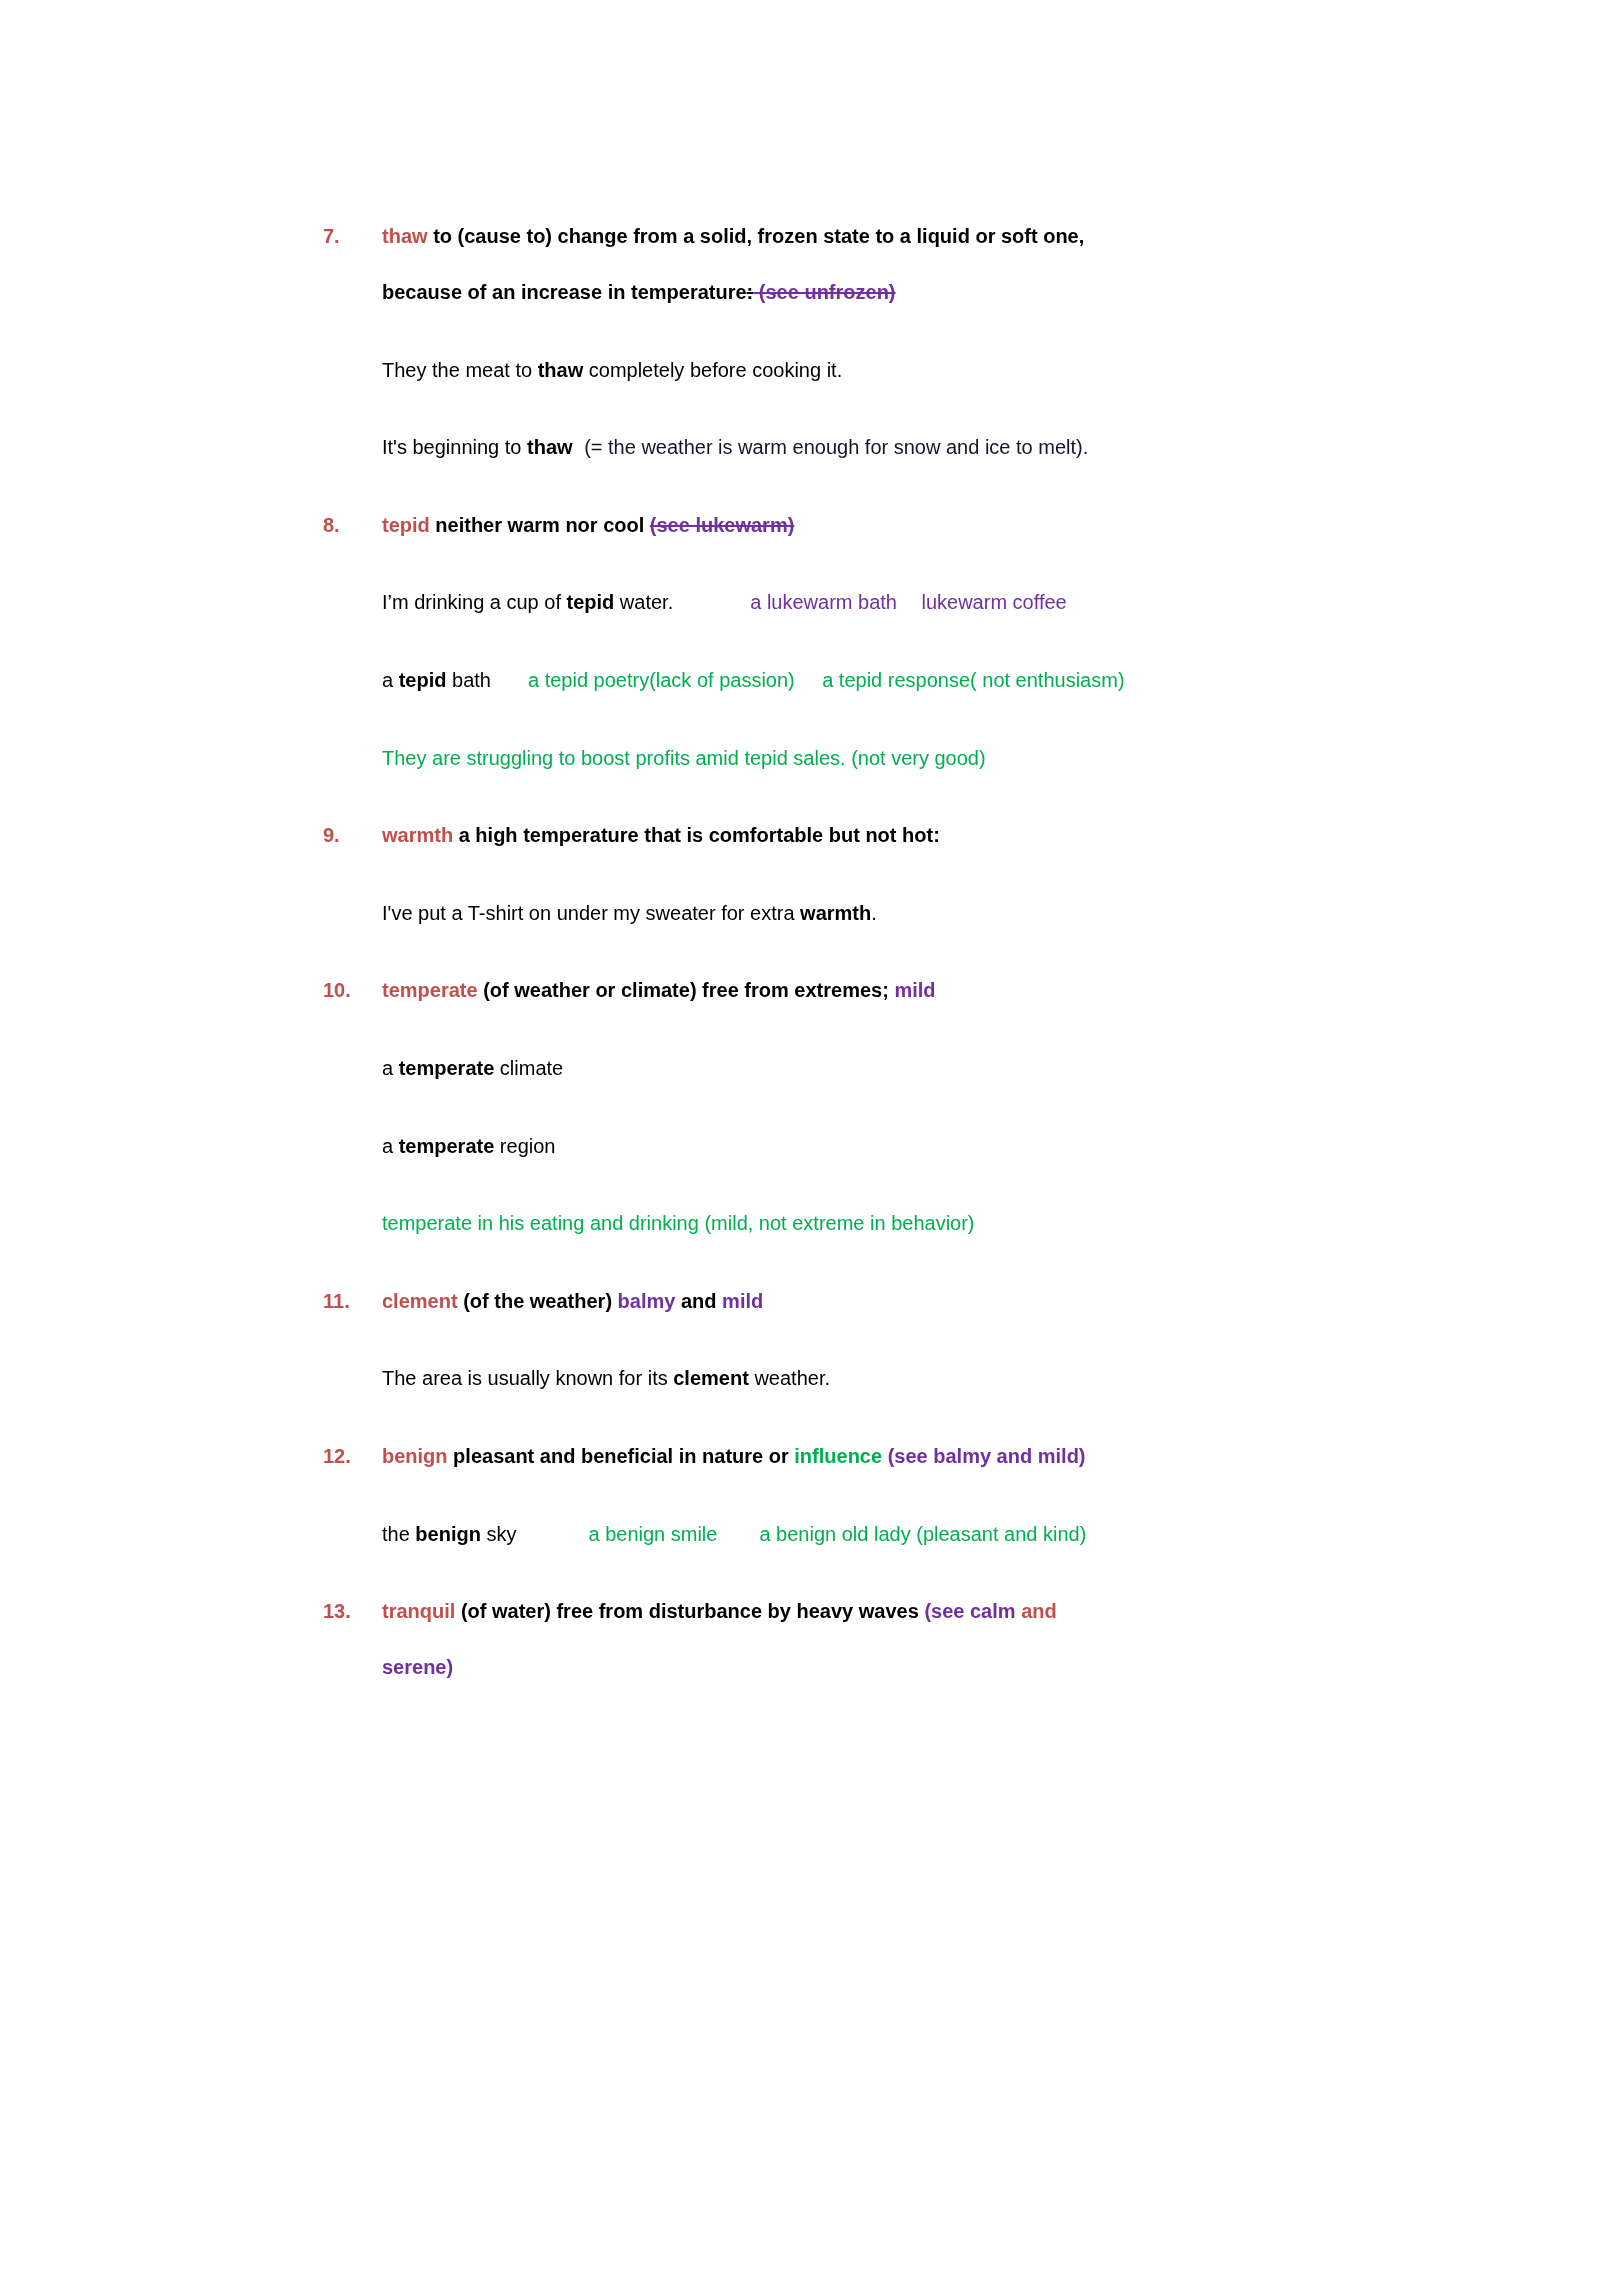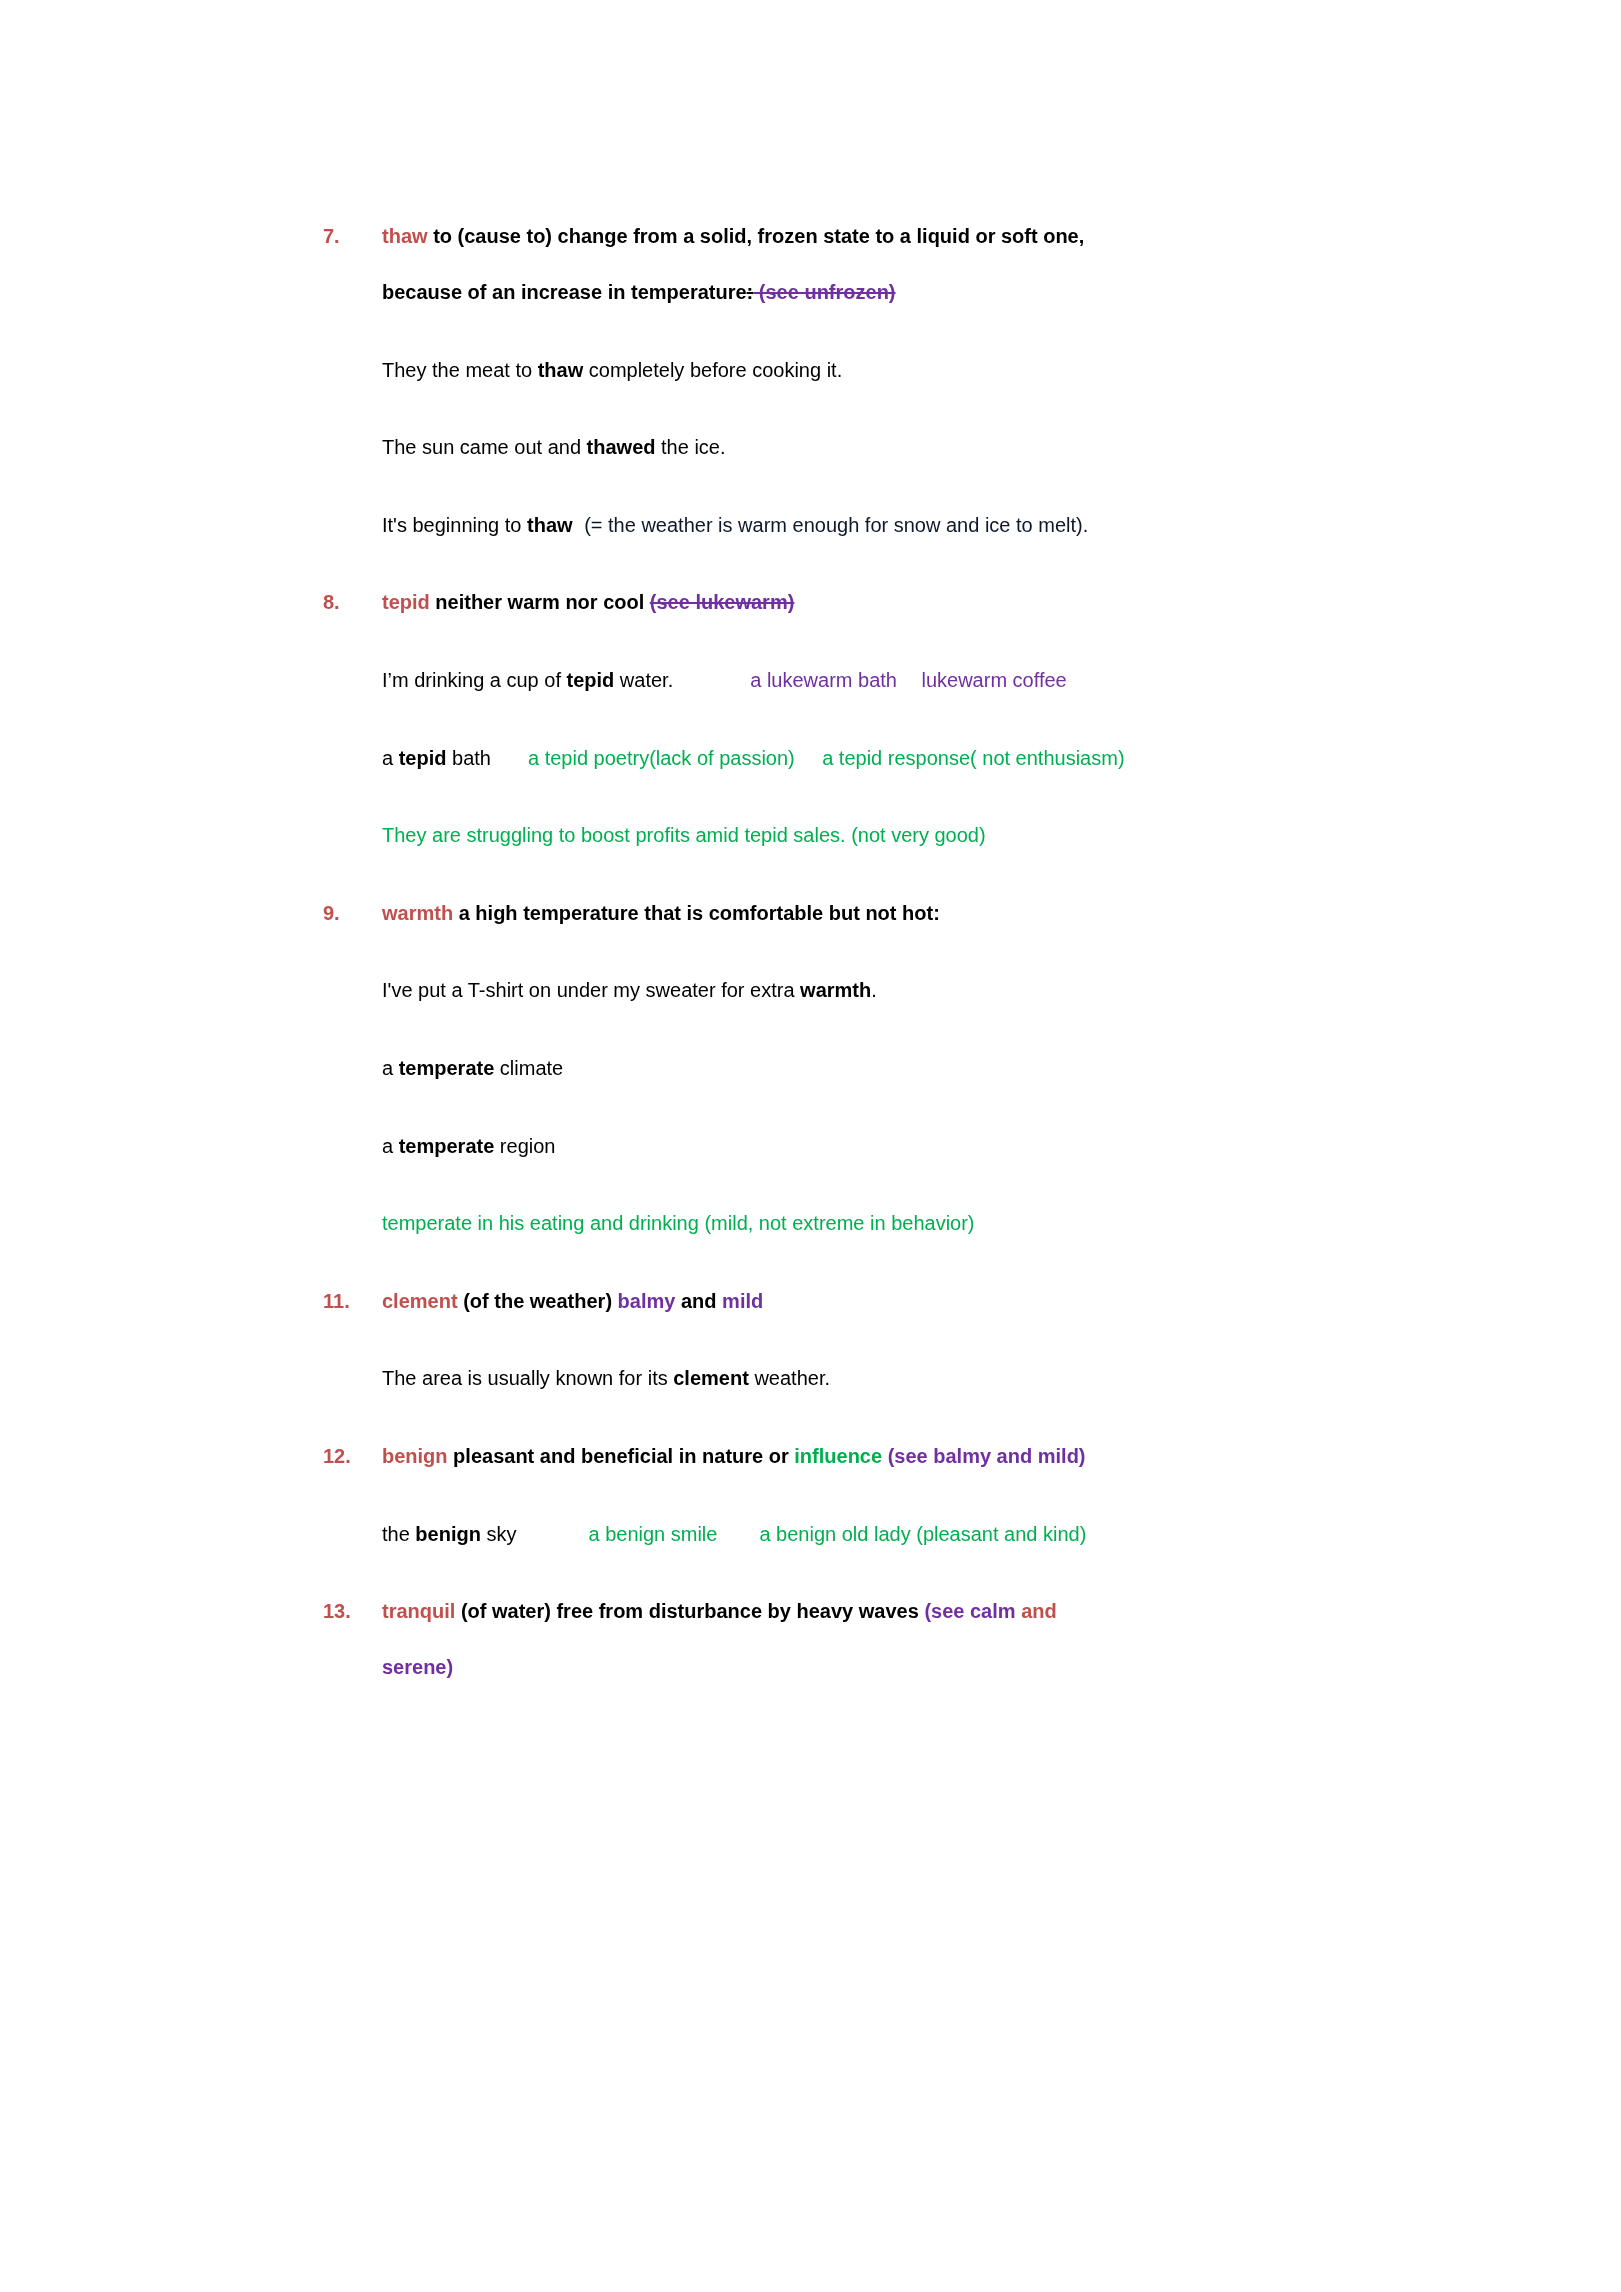--- a/index.html
+++ b/index.html
@@ -40,42 +40,42 @@
 <div class="page">
   <div class="doc">
       <div class="para heading">
         <div class="line first"><span class="num" style="color: rgb(192, 80, 77);">7.</span><span class="seg b" style="color: rgb(192, 80, 77);">thaw </span><span class="seg b" style="color: rgb(0, 0, 0);">to (cause to) change from a solid, frozen state to a liquid or soft one,</span></div>
         <div class="line"><span class="seg b" style="color: rgb(0, 0, 0);">because of an increase in temperature</span><span class="seg b s" style="color: rgb(0, 0, 0);">:</span><span class="seg b s" style="color: rgb(112, 48, 160);"> (see unfrozen)</span></div>
       </div>
       <div class="para">
         <div class="line first"><span class="seg" style="color: rgb(0, 0, 0);">They the meat to </span><span class="seg b" style="color: rgb(0, 0, 0);">thaw</span><span class="seg" style="color: rgb(0, 0, 0);"> completely before cooking it.</span></div>
       </div>
       <div class="para">
-        <div class="line first"><span class="seg" style="color: rgb(0, 0, 0);">The sun came out and </span><span class="seg b" style="color: rgb(0, 0, 0);">thawed</span><span class="seg" style="color: rgb(0, 0, 0);"> the ice.</span></div>
-      </div>
-      <div class="para">
         <div class="line first"><span class="seg" style="color: rgb(0, 0, 0);">It's beginning to </span><span class="seg b" style="color: rgb(0, 0, 0);">thaw</span><span class="seg" style="color: #0f172a; margin-left: 6px;"> (= the weather is warm enough for snow and ice to melt).</span></div>
       </div>
       <div class="para heading">
         <div class="line first"><span class="num" style="color: rgb(192, 80, 77);">8.</span><span class="seg b" style="color: rgb(192, 80, 77);">tepid </span><span class="seg b" style="color: rgb(0, 0, 0);">neither warm nor cool </span><span class="seg b s" style="color: rgb(112, 48, 160);">(see lukewarm)</span></div>
       </div>
       <div class="para">
         <div class="line first"><span class="seg" style="color: rgb(0, 0, 0);">I’m drinking a cup of </span><span class="seg b" style="color: rgb(0, 0, 0);">tepid</span><span class="seg" style="color: rgb(0, 0, 0);"> water.</span><span class="gap" style="width: 77px;"></span><span class="seg" style="color: rgb(112, 48, 160);">a lukewarm bath</span><span class="gap" style="width: 24.5px;"></span><span class="seg" style="color: rgb(112, 48, 160);">lukewarm coffee</span></div>
       </div>
       <div class="para">
         <div class="line first"><span class="seg" style="color: rgb(0, 0, 0);">a </span><span class="seg b" style="color: rgb(0, 0, 0);">tepid</span><span class="seg" style="color: rgb(0, 0, 0);"> bath</span><span class="gap" style="width: 37px;"></span><span class="seg" style="color: rgb(0, 176, 80);">a tepid poetry(lack of passion)</span><span class="gap" style="width: 27.4px;"></span><span class="seg" style="color: rgb(0, 176, 80);">a tepid response( not enthusiasm)</span></div>
       </div>
       <div class="para">
         <div class="line first"><span class="seg" style="color: rgb(0, 176, 80);">They are struggling to boost profits amid tepid sales. (not very good)</span></div>
       </div>
       <div class="para heading">
         <div class="line first"><span class="num" style="color: rgb(192, 80, 77);">9.</span><span class="seg b" style="color: rgb(192, 80, 77);">warmth </span><span class="seg b" style="color: rgb(0, 0, 0);">a high temperature that is comfortable but not hot:</span></div>
       </div>
       <div class="para">
         <div class="line first"><span class="seg" style="color: rgb(0, 0, 0);">I've put a T-shirt on under my sweater for extra </span><span class="seg b" style="color: rgb(0, 0, 0);">warmth</span><span class="seg" style="color: rgb(0, 0, 0);">.</span></div>
+      </div>
+      <div class="para heading">
+        <div class="line first"><span class="num" style="color: rgb(192, 80, 77);">10.</span><span class="seg b" style="color: rgb(192, 80, 77);">temperate </span><span class="seg b" style="color: rgb(0, 0, 0);">(of weather or climate) free from extremes; </span><span class="seg b" style="color: rgb(112, 48, 160);">mild</span></div>
       </div>
       <div class="para">
         <div class="line first"><span class="seg" style="color: rgb(0, 0, 0);">a </span><span class="seg b" style="color: rgb(0, 0, 0);">temperate</span><span class="seg" style="color: rgb(0, 0, 0);"> climate</span></div>
       </div>
       <div class="para">
         <div class="line first"><span class="seg" style="color: rgb(0, 0, 0);">a </span><span class="seg b" style="color: rgb(0, 0, 0);">temperate</span><span class="seg" style="color: rgb(0, 0, 0);"> region</span></div>
       </div>
       <div class="para">
         <div class="line first"><span class="seg" style="color: rgb(0, 176, 80);">temperate in his eating and drinking (mild, not extreme in behavior)</span></div>
       </div>

